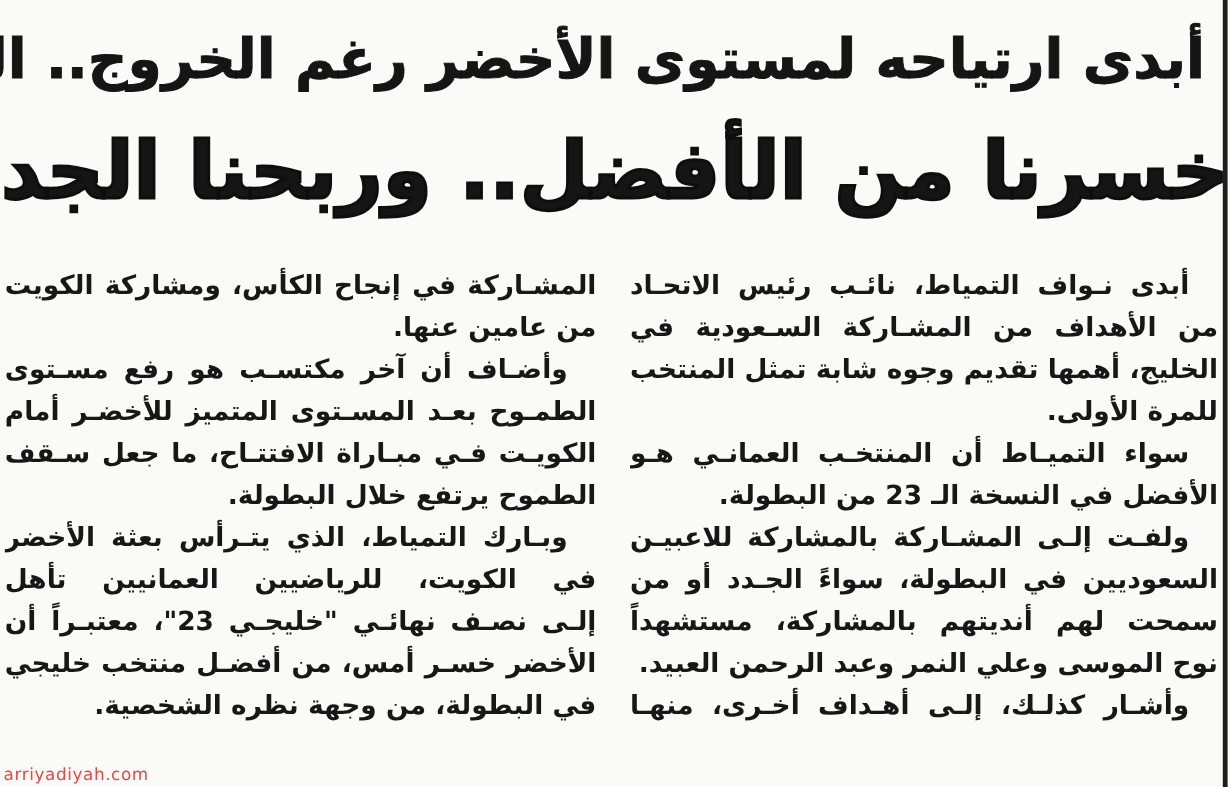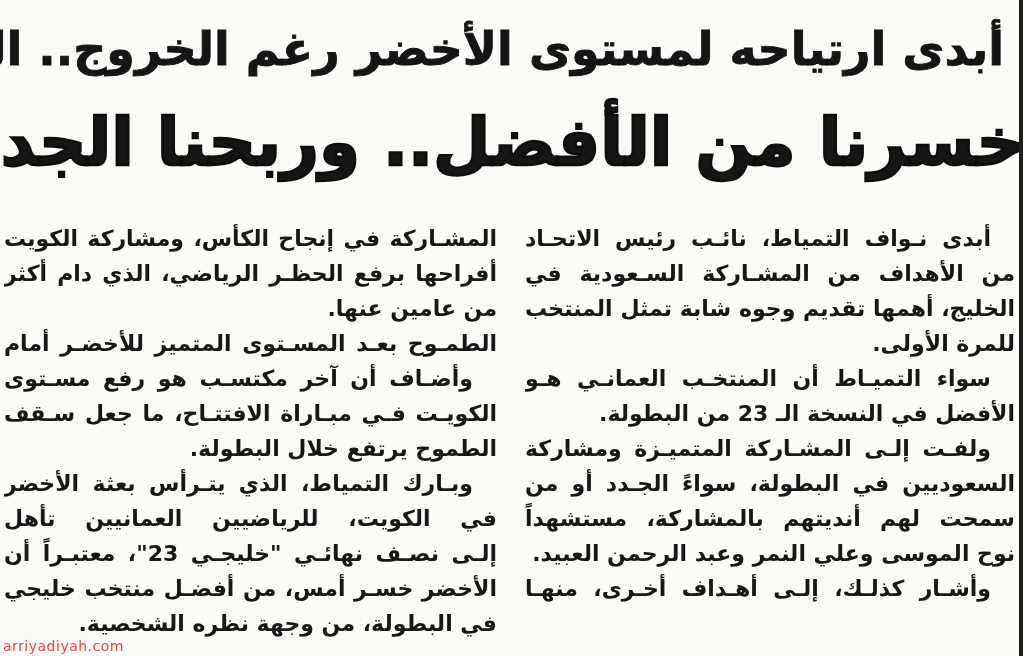--- a/index.html
+++ b/index.html
@@ -93,33 +93,32 @@
 
   <h1 class="headline">خسرنا من الأفضل.. وربحنا الجدد</h1>
 
   <div class="col col-right">
     <div class="line indent">أبدى نـواف التمياط، نائـب رئيس الاتحـاد</div>
     <div class="line">من الأهداف من المشـاركة السـعودية في كأس</div>
     <div class="line">الخليج، أهمها تقديم وجوه شابة تمثل المنتخب</div>
     <div class="line end">للمرة الأولى.</div>
     <div class="line indent">سواء التميـاط أن المنتخـب العمانـي هـو</div>
     <div class="line end">الأفضل في النسخة الـ 23 من البطولة.</div>
-    <div class="line indent">ولفـت إلـى المشـاركة المتميـزة ومشاركة</div>
+    <div class="line indent">ولفـت إلـى المشـاركة بالمشاركة للاعبيـن</div>
     <div class="line">السعوديين في البطولة، سواءً الجـدد أو من</div>
     <div class="line">سمحت لهم أنديتهم بالمشاركة، مستشهداً بأداء</div>
     <div class="line end">نوح الموسى وعلي النمر وعبد الرحمن العبيد.</div>
     <div class="line indent">وأشـار كذلـك، إلـى أهـداف أخـرى، منهـا</div>
   </div>
 
   <div class="col col-left">
     <div class="line">المشـاركة في إنجاح الكأس، ومشاركة الكويت</div>
-    <div class="line">أفراحها برفع الحظـر الرياضي، الذي دام أكثر</div>
     <div class="line end">من عامين عنها.</div>
+    <div class="line indent">وأضـاف أن آخر مكتسـب هو رفع مسـتوى</div>
     <div class="line">الطمـوح بعـد المسـتوى المتميز للأخضـر أمام</div>
-    <div class="line indent">وأضـاف أن آخر مكتسـب هو رفع مسـتوى</div>
     <div class="line">الكويـت فـي مبـاراة الافتتـاح، ما جعل سـقف</div>
     <div class="line end">الطموح يرتفع خلال البطولة.</div>
     <div class="line indent">وبـارك التمياط، الذي يتـرأس بعثة الأخضر</div>
     <div class="line">في الكويت، للرياضيين العمانيين تأهل منتخبهم</div>
     <div class="line">إلـى نصـف نهائـي "خليجـي 23"، معتبـراً أن</div>
     <div class="line">الأخضر خسـر أمس، من أفضـل منتخب خليجي</div>
     <div class="line end">في البطولة، من وجهة نظره الشخصية.</div>
   </div>
 
   <div class="edge-rule"></div>

